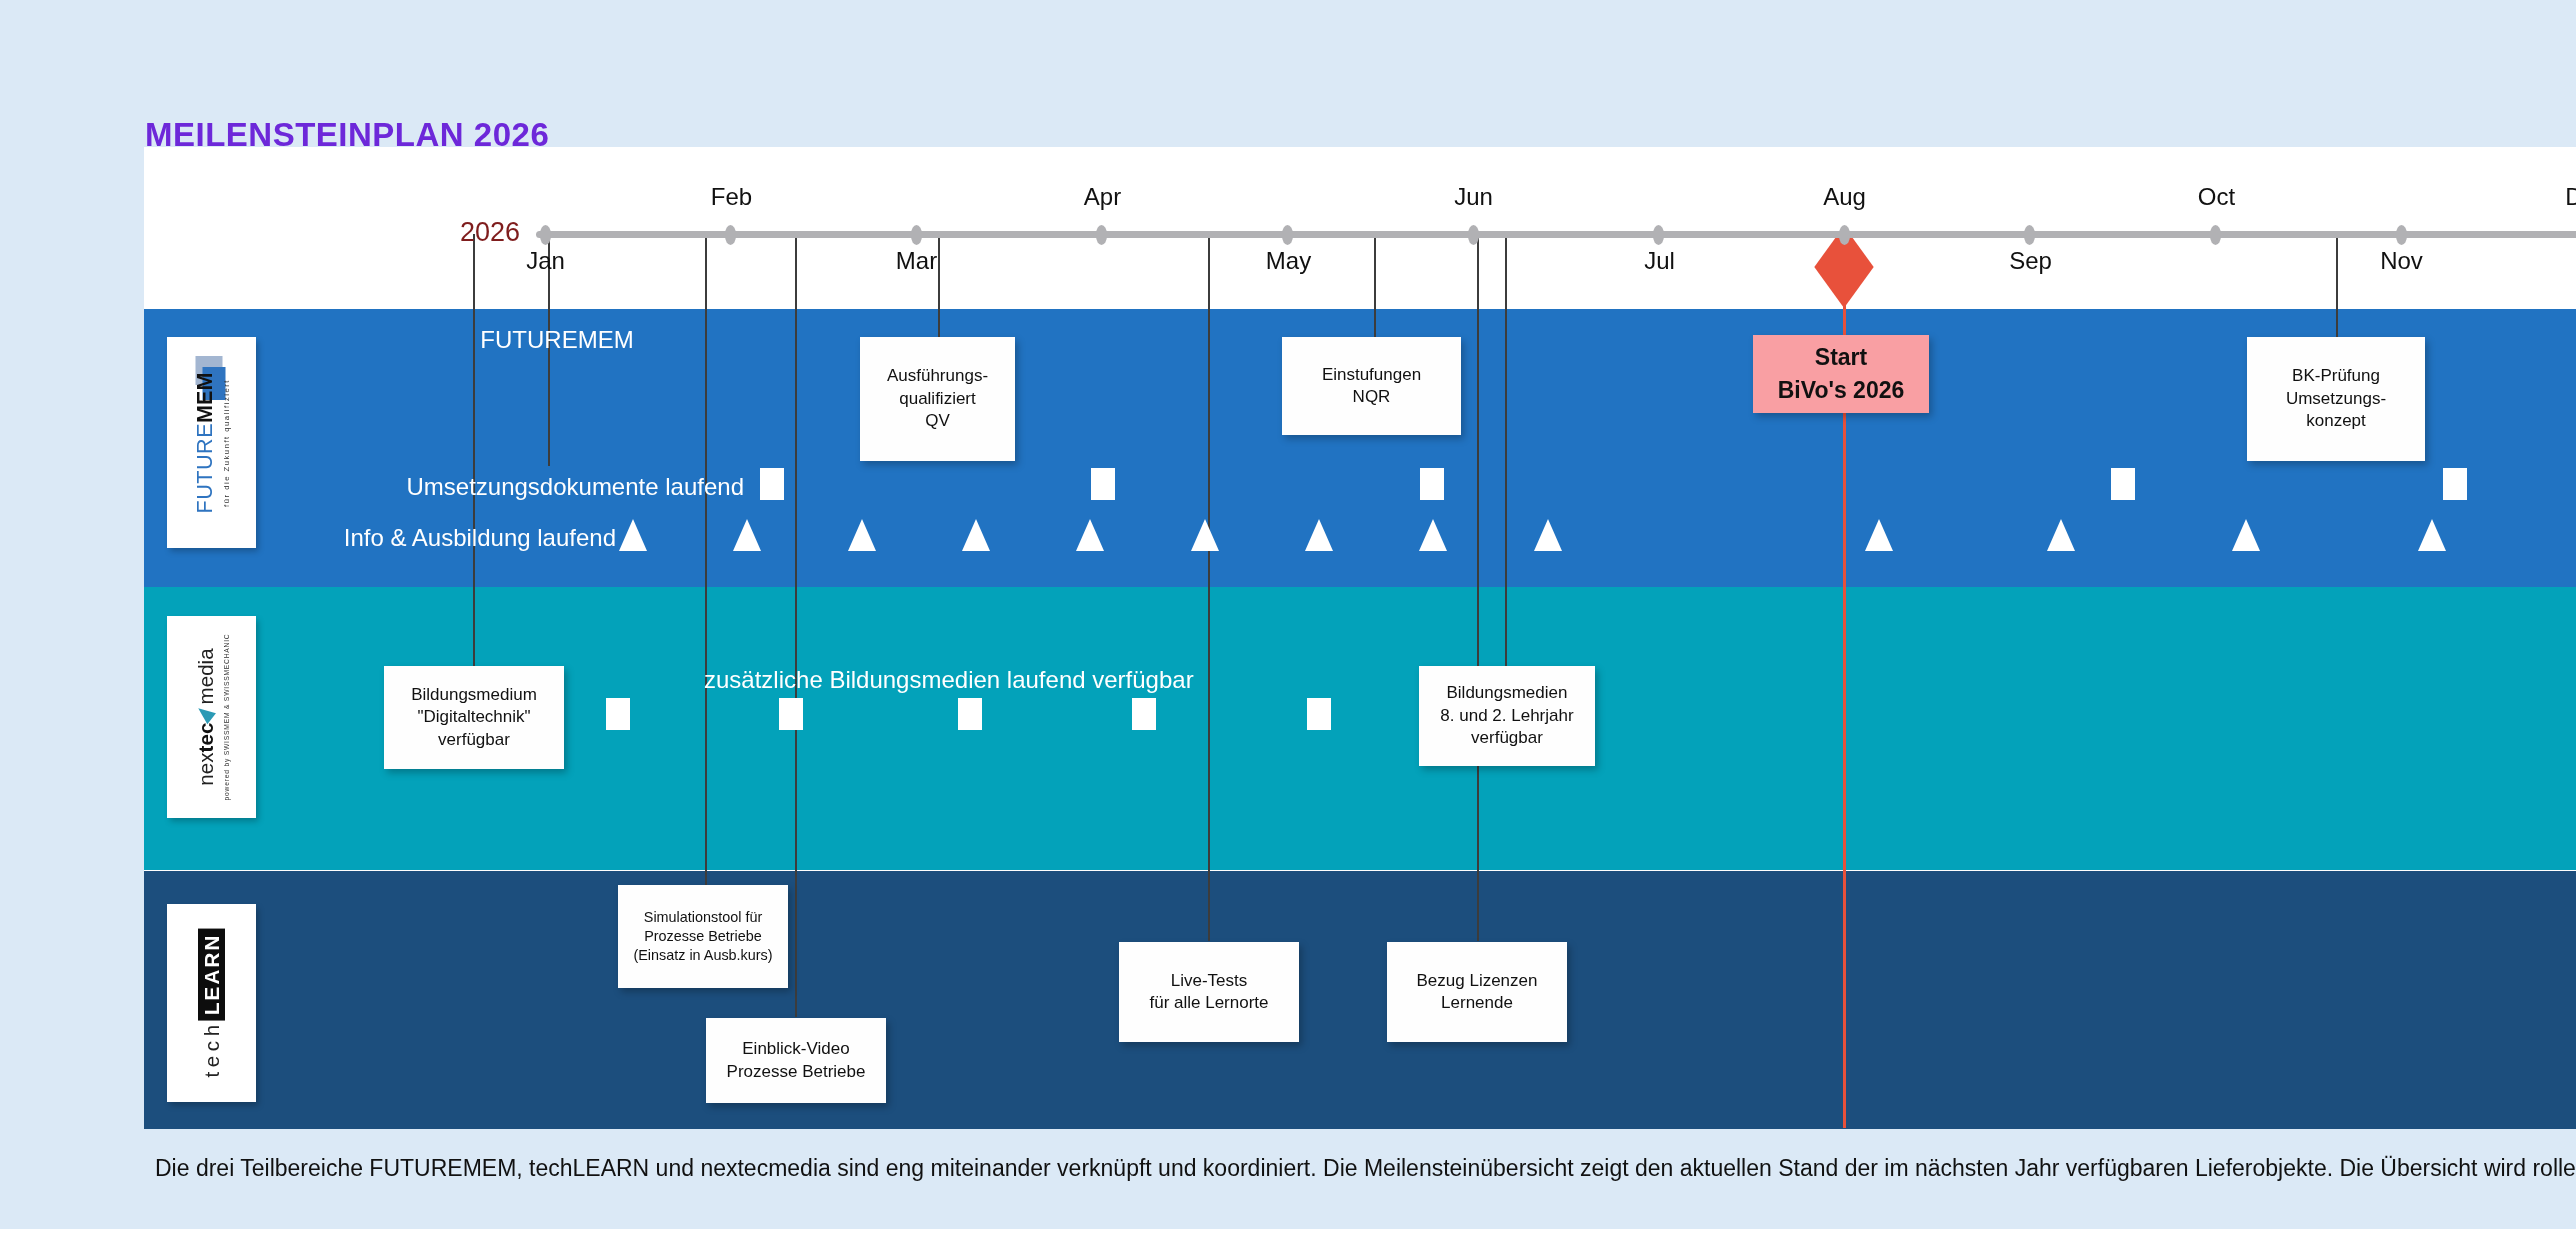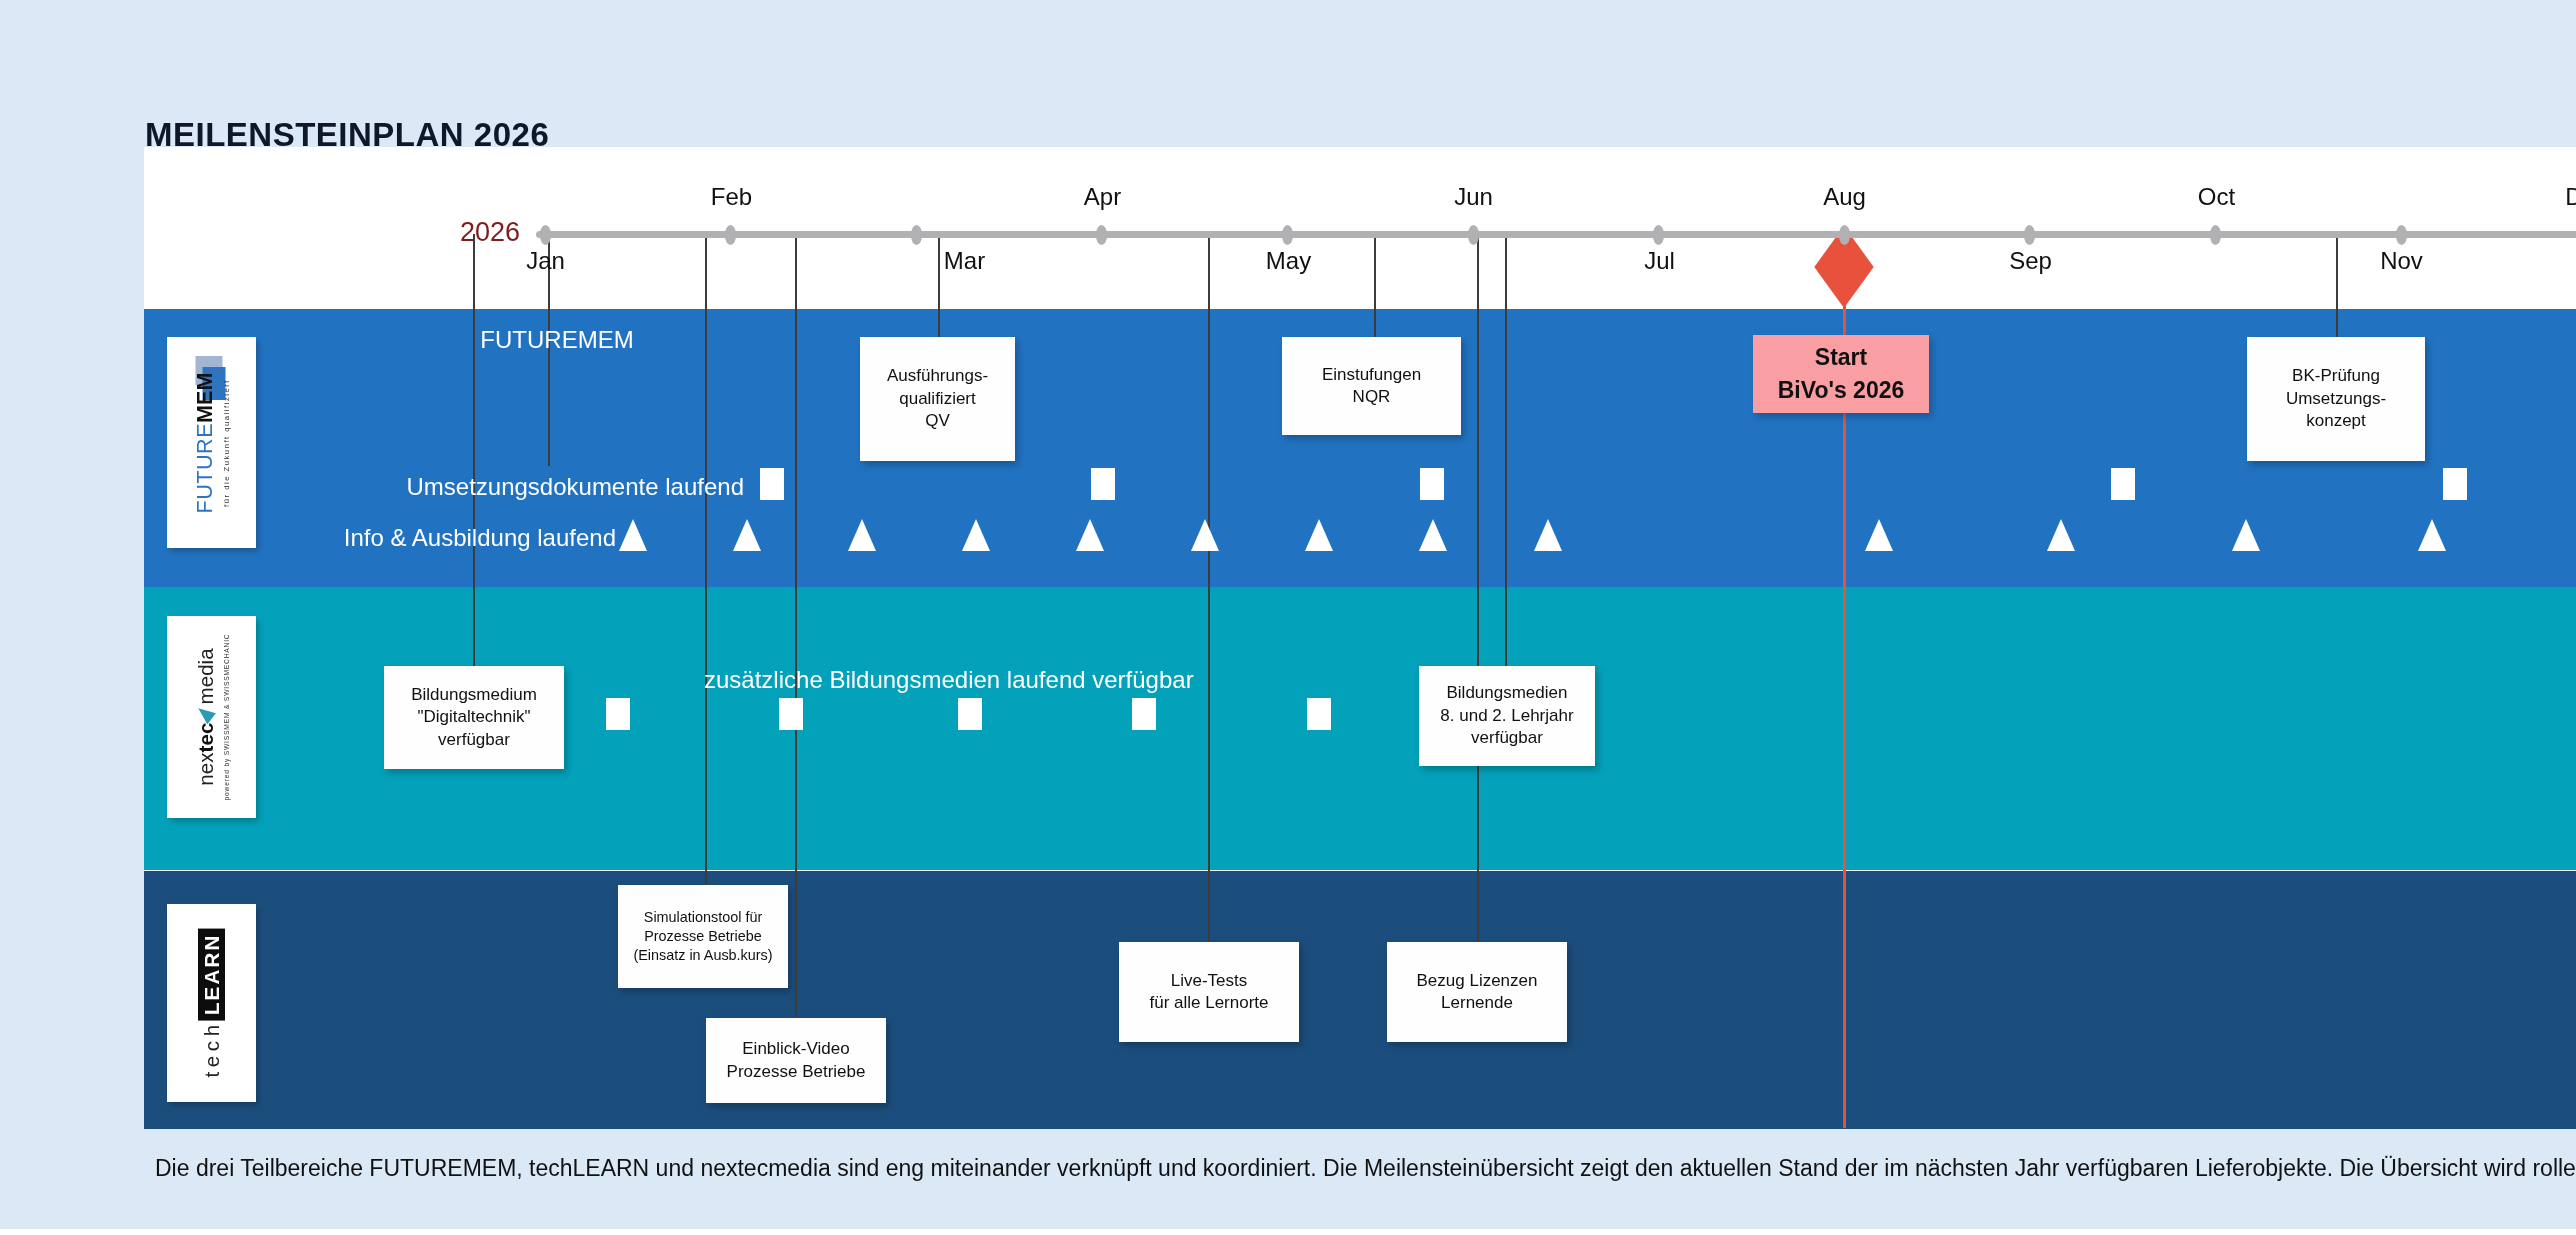--- a/index.html
+++ b/index.html
@@ -1,19 +1,19 @@
 <!DOCTYPE html>
 <html style="--c-page_bg: #dbe9f6; --c-chart_bg: #ffffff; --c-future_bg: #efeff0; --c-row1: #2173c2; --c-row1_muted: #5c87ba; --c-row2: #03a2ba; --c-row2_muted: #4aa4b1; --c-row3: #1c4e7d; --c-row3_muted: #37607f; --c-axis: #b1b1b4; --c-axis_dark: #4f4f52; --c-accent_red: #e8513b; --c-card_pink: #f99fa3; --c-connector: #3c3c3c;font-size:8.2px"><head>
 <meta charset="utf-8">
 <style>
   html,body{margin:0;padding:0;background:#fff;}
   #app{position:relative;width:3435px;height:1236px;background:var(--c-page_bg,#dbe9f6);
        font-family:"Liberation Sans",sans-serif;overflow:hidden;}
   
-  #page-title{position:absolute;left:145px;top:116px;margin:0;font-size:33px;font-weight:700;color:#0f172a;letter-spacing:0.5px;}
+  #page-title{position:absolute;left:145px;top:116px;margin:0;font-size:33px;font-weight:700;color:#6d28d9;letter-spacing:0.5px;}
   #stand{position:absolute;left:146px;top:241px;font-size:24px;color:#111;}
   
   #chart-bg{position:absolute;left:144px;top:147px;width:2602px;height:981px;background:var(--c-chart_bg);}
   .rowband{position:absolute;left:144px;width:2602px;}
   #row1{top:309px;height:278px;background:var(--c-row1);}
   #row2{top:587px;height:283px;background:var(--c-row2);}
   #row3{top:871px;height:258px;background:var(--c-row3);}
   
   #axis-line{position:absolute;left:536px;top:231px;width:2213px;height:6.7px;background:var(--c-axis);border-radius:4.1px;}
   #year-start{position:absolute;left:417px;top:217px;width:103px;text-align:right;font-size:27px;color:#7f1d1d;}
@@ -93,21 +93,21 @@
 
   <div id="axis-line"></div>
 
   <div id="year-start">2026</div>
 
   <div id="axis-layer">
       <div class="month below" style="left: 499px;">Jan</div>
       <div class="dot" style="left: 540px;"></div>
       <div class="month above" style="left: 685px;">Feb</div>
       <div class="dot" style="left: 725px;"></div>
-      <div class="month below" style="left: 918px; text-align: center;">Mar</div>
+      <div class="month below" style="left: 870px; text-align: center;">Mar</div>
       <div class="dot" style="left: 911px;"></div>
       <div class="month above" style="left: 1056px;">Apr</div>
       <div class="dot" style="left: 1096px;"></div>
       <div class="month below" style="left: 1242px;">May</div>
       <div class="dot" style="left: 1282px;"></div>
       <div class="month above" style="left: 1427px;">Jun</div>
       <div class="dot" style="left: 1468px;"></div>
       <div class="month below" style="left: 1613px;">Jul</div>
       <div class="dot" style="left: 1653px;"></div>
       <div class="month above" style="left: 1798px;">Aug</div>

